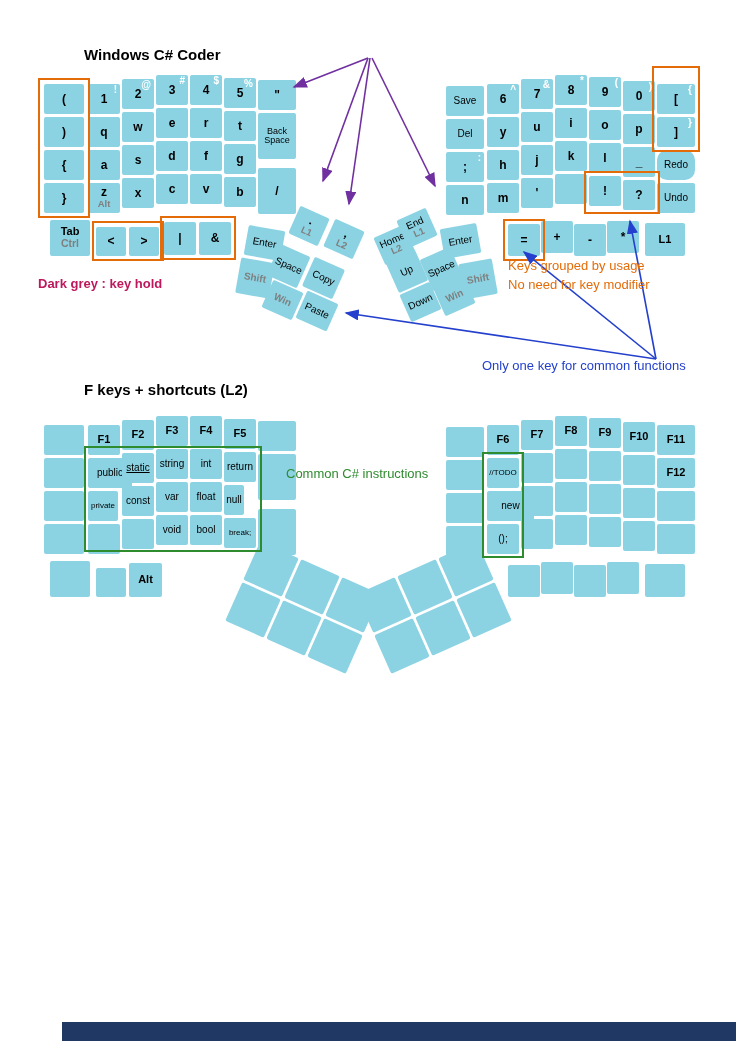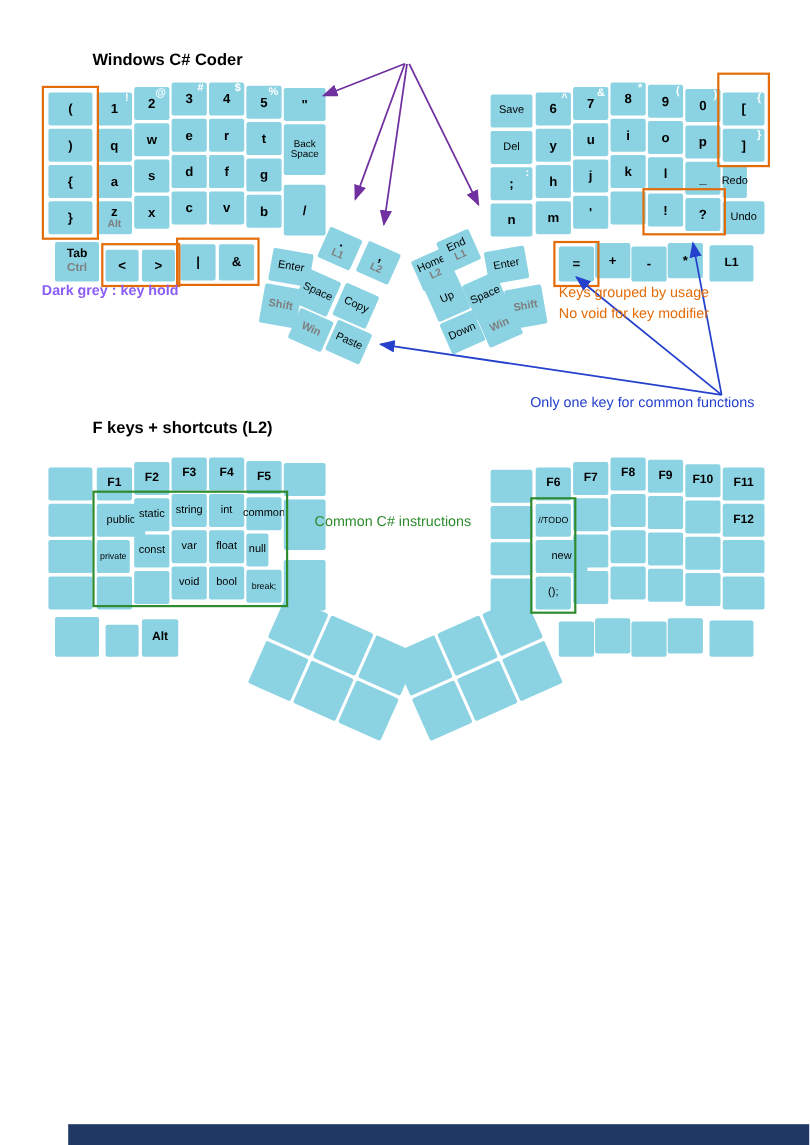--- a/index.html
+++ b/index.html
@@ -24,37 +24,37 @@
 
   .box { position:absolute; border:2px solid #e36c09; background:transparent; }
   .box.green { border-color:#2e8b2e; }
 
   .title { position:absolute; font-size:15px; font-weight:700; color:#000; z-index:5; white-space:nowrap;margin-left:46px; }
   .title-l1 { left:38px; top:46px; }
   .title-l2 { left:38px; top:381px; }
 
   .note { position:absolute; font-size:13px; z-index:5; white-space:nowrap; }
   .note-easy     { left:238px; top:33px;  width:284px; text-align:center; color:#7030a0; white-space:normal; }
-  .note-keyhold  { left:38px;  top:256px; color:#8b5cf6; font-weight:700;text-align:center; }
+  .note-keyhold  { left:38px;  top:276px; color:#be185d; font-weight:700;text-align:center; }
   .note-grouped1 { left:508px; top:258px; color:#e36c09; }
   .note-grouped2 { left:508px; top:277px; color:#e36c09; }
   .note-onekey   { left:482px; top:358px; color:#2440cc; }
   .note-csharp   { left:286px; top:466px; color:#2e8b2e; }
 
   .navy-bar { position:absolute; left:62px; top:1022px; width:674px; height:19px; background:#1f3864; z-index:2; }
 </style>
 </head>
 <body>
 
 <div class="page">
 
   <div class="title title-l1">Windows C# Coder</div>
   <div class="note note-keyhold">Dark grey : key hold</div>
   <div class="note note-grouped1">Keys grouped by usage</div>
-  <div class="note note-grouped2">No void for key modifier</div>
+  <div class="note note-grouped2">No need for key modifier</div>
   <div class="note note-onekey">Only one key for common functions</div>
   <div class="title title-l2">F keys + shortcuts (L2)</div>
   <div class="note note-csharp">Common C# instructions</div>
 
   <div id="keys">
       <div class="key" style="left: 44px; top: 84px; width: 40px; height: 30px;">
         <span class="main">(</span>
       </div>
       <div class="key" style="left: 44px; top: 117px; width: 40px; height: 30px;">
         <span class="main">)</span>
@@ -259,21 +259,21 @@
         <span class="main">?</span>
       </div>
       <div class="key" style="left: 657px; top: 84px; width: 38px; height: 30px;">
         <span class="sup">{</span>
         <span class="main">[</span>
       </div>
       <div class="key" style="left: 657px; top: 117px; width: 38px; height: 30px;">
         <span class="sup">}</span>
         <span class="main">]</span>
       </div>
-      <div class="key word" style="left: 657px; top: 150px; width: 22px; height: 30px;">
+      <div class="key word" style="left: 657px; top: 150px; width: 38px; height: 30px; border-radius: 10px;">
         <span class="main">Redo</span>
       </div>
       <div class="key word" style="left: 657px; top: 183px; width: 38px; height: 30px;">
         <span class="main">Undo</span>
       </div>
       <div class="key" style="left: 508px; top: 224px; width: 32px; height: 32px;">
         <span class="main">=</span>
       </div>
       <div class="key" style="left: 541px; top: 221px; width: 32px; height: 32px;">
         <span class="main">+</span>
@@ -323,21 +323,21 @@
       <div class="key word" style="left: 88px; top: 458px; width: 44px; height: 30px;">
         <span class="main">public</span>
       </div>
       <div class="key small" style="left: 88px; top: 491px; width: 30px; height: 30px;">
         <span class="main">private</span>
       </div>
       <div class="key" style="left: 88px; top: 524px; width: 32px; height: 30px;"></div>
       <div class="key fk" style="left: 122px; top: 420px; width: 32px; height: 30px;">
         <span class="main">F2</span>
       </div>
-      <div class="key word" style="left: 122px; top: 453px; width: 32px; height: 30px;">
+      <div class="key word" style="left: 122px; top: 453px; width: 32px; height: 30px; text-decoration: underline;">
         <span class="main">static</span>
       </div>
       <div class="key word" style="left: 122px; top: 486px; width: 32px; height: 30px;">
         <span class="main">const</span>
       </div>
       <div class="key" style="left: 122px; top: 519px; width: 32px; height: 30px;"></div>
       <div class="key fk" style="left: 156px; top: 416px; width: 32px; height: 30px;">
         <span class="main">F3</span>
       </div>
       <div class="key word" style="left: 156px; top: 449px; width: 32px; height: 30px;">
@@ -358,21 +358,21 @@
       <div class="key word" style="left: 190px; top: 482px; width: 32px; height: 30px;">
         <span class="main">float</span>
       </div>
       <div class="key word" style="left: 190px; top: 515px; width: 32px; height: 30px;">
         <span class="main">bool</span>
       </div>
       <div class="key fk" style="left: 224px; top: 419px; width: 32px; height: 30px;">
         <span class="main">F5</span>
       </div>
       <div class="key word" style="left: 224px; top: 452px; width: 32px; height: 30px;">
-        <span class="main">common</span>
+        <span class="main">return</span>
       </div>
       <div class="key word" style="left: 224px; top: 485px; width: 20px; height: 30px;">
         <span class="main">null</span>
       </div>
       <div class="key small" style="left: 224px; top: 518px; width: 32px; height: 30px;">
         <span class="main">break;</span>
       </div>
       <div class="key" style="left: 258px; top: 421px; width: 38px; height: 30px;"></div>
       <div class="key" style="left: 258px; top: 454px; width: 38px; height: 46px;"></div>
       <div class="key" style="left: 258px; top: 509px; width: 38px; height: 46px;"></div>

